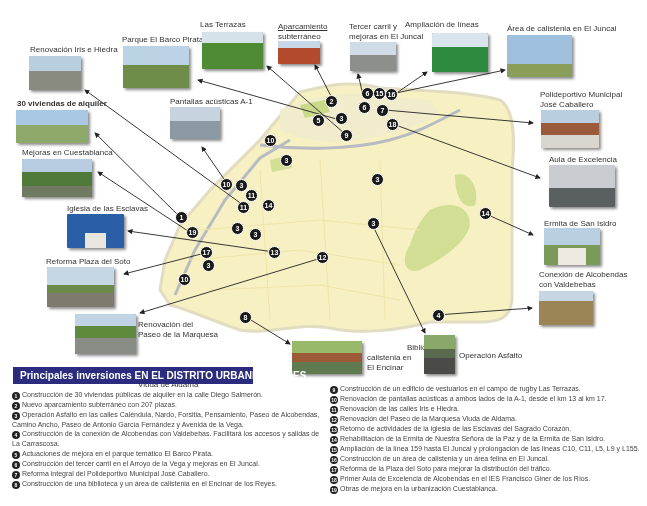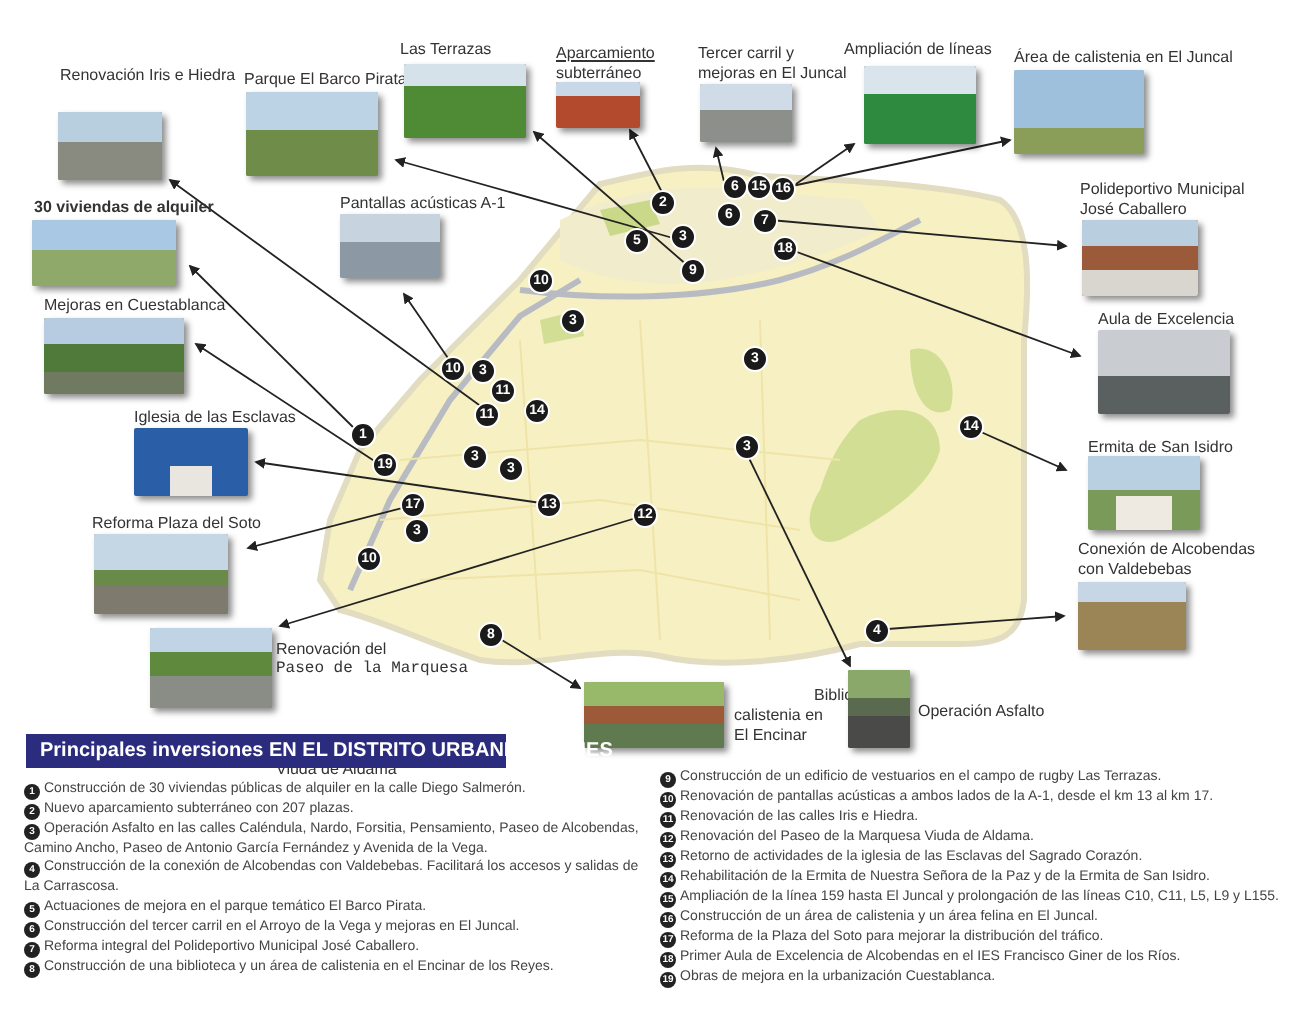--- a/index.html
+++ b/index.html
@@ -63,21 +63,21 @@
     <line x1="274" y1="252" x2="128" y2="231"></line>
     <line x1="205" y1="253" x2="124" y2="274"></line>
     <line x1="318" y1="259" x2="140" y2="313"></line>
     <line x1="246" y1="317" x2="290" y2="344"></line>
     <line x1="373" y1="226" x2="425" y2="333"></line>
     <line x1="437" y1="315" x2="532" y2="308"></line>
     <line x1="486" y1="214" x2="533" y2="235"></line>
   </g>
 </svg>
 
-<div class="caption abs" style="left:30px;top:33px;">Renovación Iris e Hiedra</div>
+<div class="caption abs" style="left:30px;top:45px;">Renovación Iris e Hiedra</div>
 <div class="photo" style="left:29px;top:56px;width:52px;height:34px;background:#6e8f55;">
     <div class="sky" style="background:#b8cfe0;"></div>
     <div class="ground" style="background:#8a8b80;"></div>
   </div>
 
 <div class="caption abs" style="left:122px;top:35px;">Parque El Barco Pirata</div>
 <div class="photo" style="left:123px;top:46px;width:66px;height:42px;background:#7a9a55;">
     <div class="sky" style="background:#bcd3e6;"></div>
     <div class="ground" style="background:#6f8c48;"></div>
   </div>
@@ -94,21 +94,21 @@
     <div class="sky" style="background:#c8d8e6;height:30%;"></div>
   </div>
 
 <div class="caption abs" style="left:349px;top:22px;">Tercer carril y</div>
 <div class="caption abs" style="left:349px;top:32px;">mejoras en El Juncal</div>
 <div class="photo" style="left:350px;top:42px;width:46px;height:29px;background:#7d8a6d;">
     <div class="sky" style="background:#cfdbe6;"></div>
     <div class="ground" style="background:#8d8f8a;"></div>
   </div>
 
-<div class="caption abs" style="left:422px;top:20px;">Ampliación de líneas</div>
+<div class="caption abs" style="left:405px;top:20px;">Ampliación de líneas</div>
 <div class="photo" style="left:432px;top:33px;width:56px;height:39px;background:#3e7a3a;">
     <div class="sky" style="background:#d9e4ec;height:35%;"></div>
     <div class="ground" style="background:#2e8a3e;height:65%;"></div>
   </div>
 
 <div class="caption abs" style="left:507px;top:24px;">Área de calistenia en El Juncal</div>
 <div class="photo" style="left:507px;top:35px;width:65px;height:42px;background:#8fb3d4;">
     <div class="sky" style="background:#9fc0dd;height:70%;"></div>
     <div class="ground" style="background:#8a9e5a;height:30%;"></div>
   </div>
@@ -165,21 +165,21 @@
 <div class="photo" style="left:539px;top:291px;width:54px;height:34px;background:#a28a5e;">
     <div class="sky" style="background:#c6d6e4;height:30%;"></div>
     <div class="ground" style="background:#9b8556;height:70%;"></div>
   </div>
 
 <div class="photo" style="left:75px;top:314px;width:61px;height:40px;background:#5f8a3e;">
     <div class="sky" style="background:#c1d4e6;height:30%;"></div>
     <div class="ground" style="background:#8a8d86;height:40%;"></div>
   </div>
 <div class="caption abs" style="left:138px;top:320px;">Renovación del</div>
-<div class="caption abs" style="left:138px;top:330px;font-family:Liberation Mono, monospace;">Paseo de la Marquesa</div>
+<div class="caption abs" style="left:138px;top:330px;">Paseo de la Marquesa</div>
 <div class="caption abs" style="left:138px;top:340px;margin-top:40px;">Viuda de Aldama</div>
 
 <div class="photo" style="left:292px;top:341px;width:70px;height:33px;background:#9c5a38;">
     <div class="sky" style="background:#98b86a;height:35%;"></div>
     <div class="ground" style="background:#5f7a4e;height:35%;"></div>
   </div>
 <div class="caption abs" style="left:367px;top:343px;margin-left:40px;">Biblioteca y</div>
 <div class="caption abs" style="left:367px;top:353px;">calistenia en</div>
 <div class="caption abs" style="left:367px;top:363px;">El Encinar</div>
 

